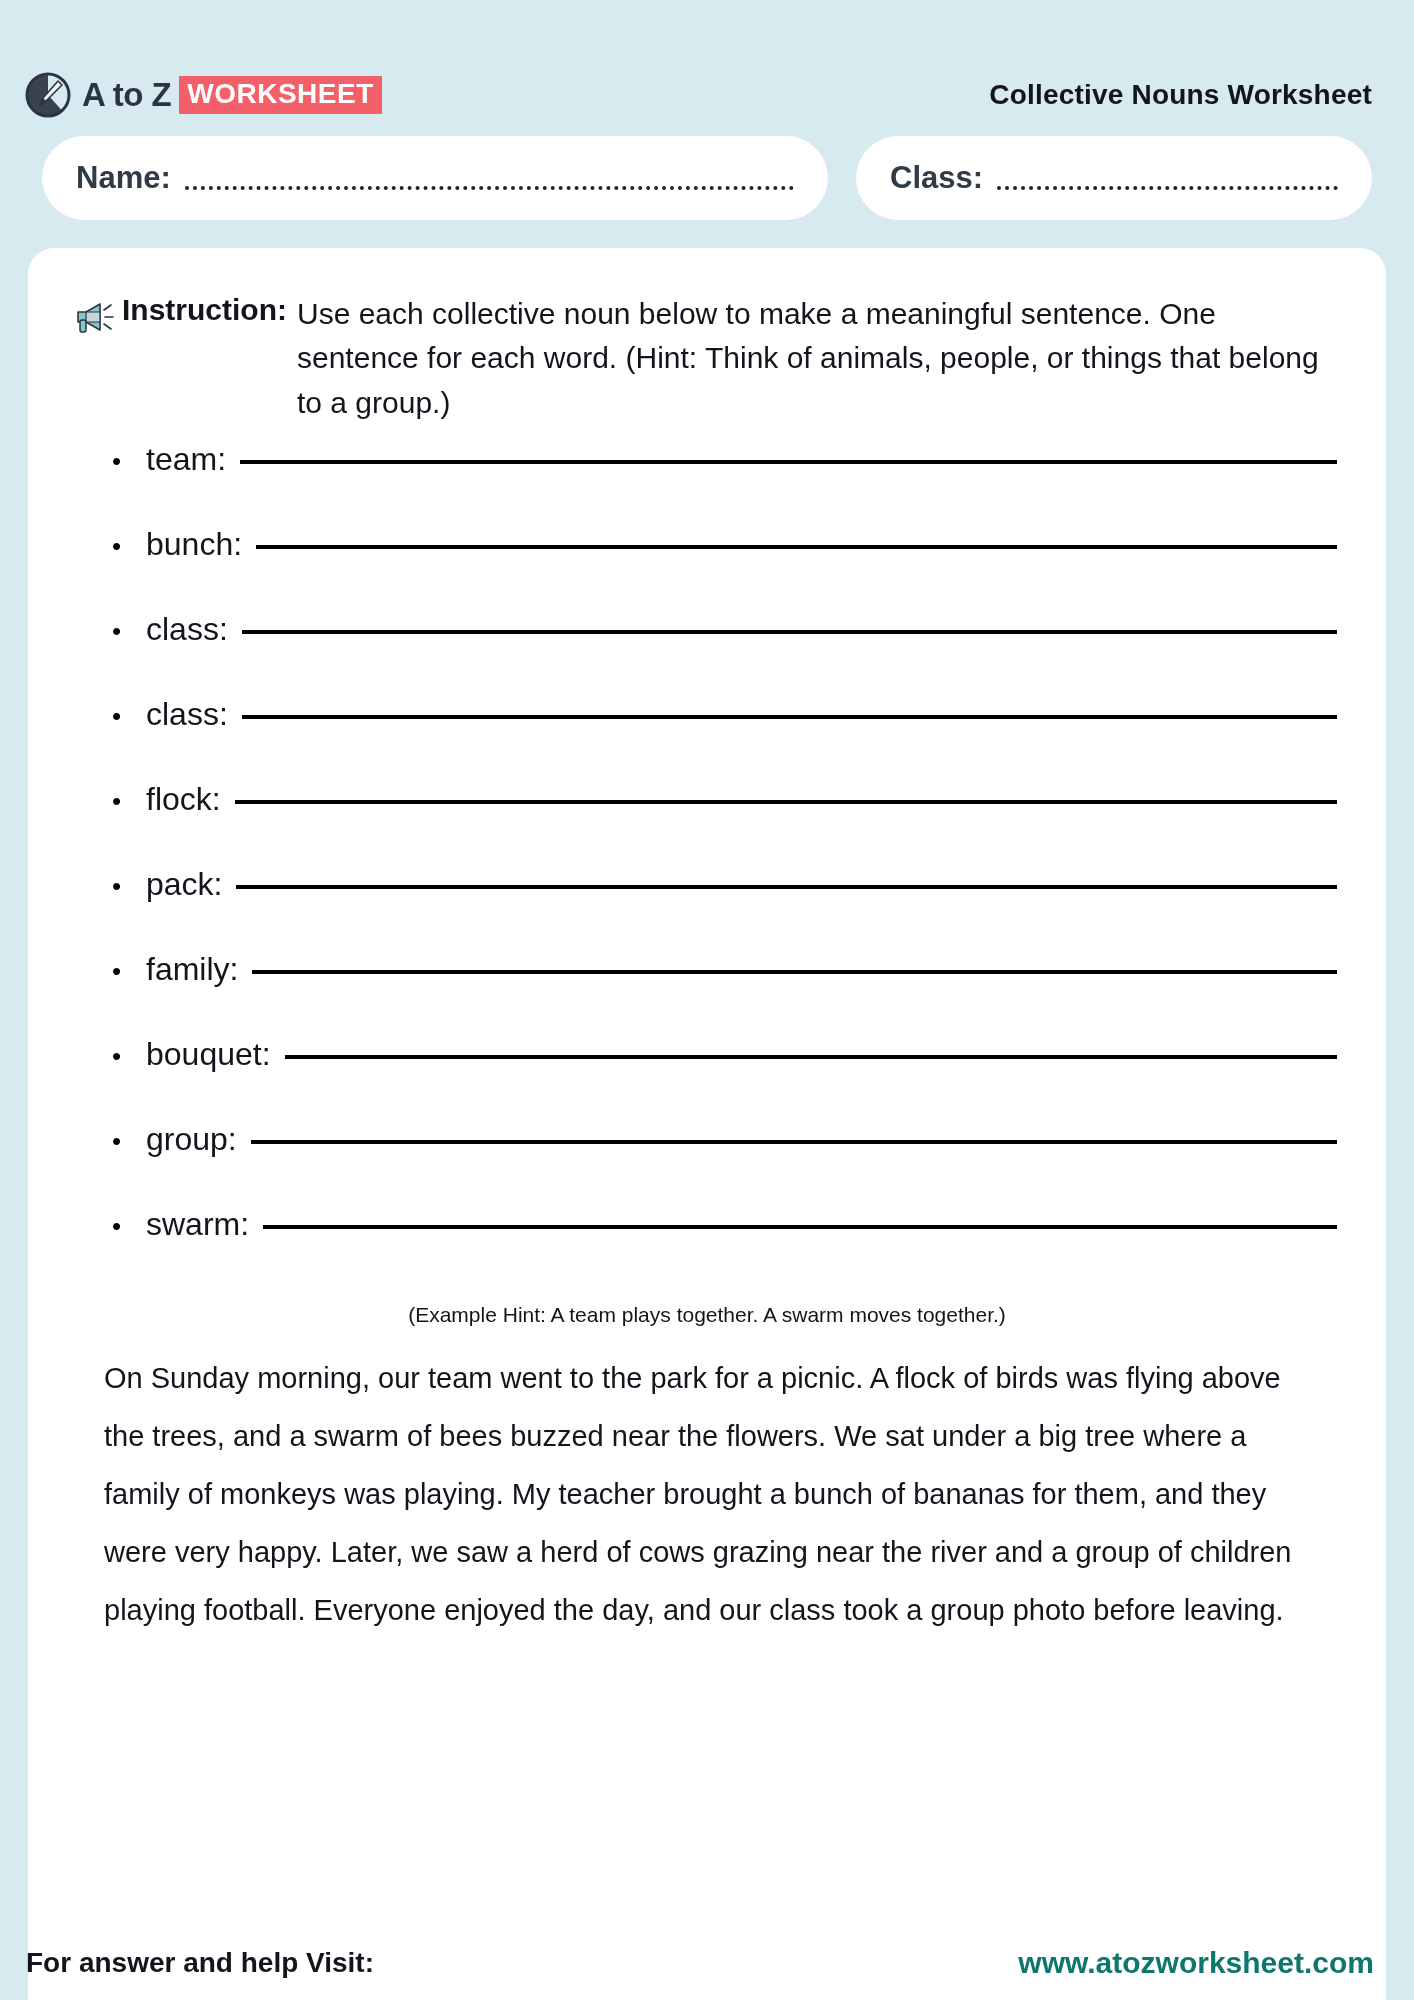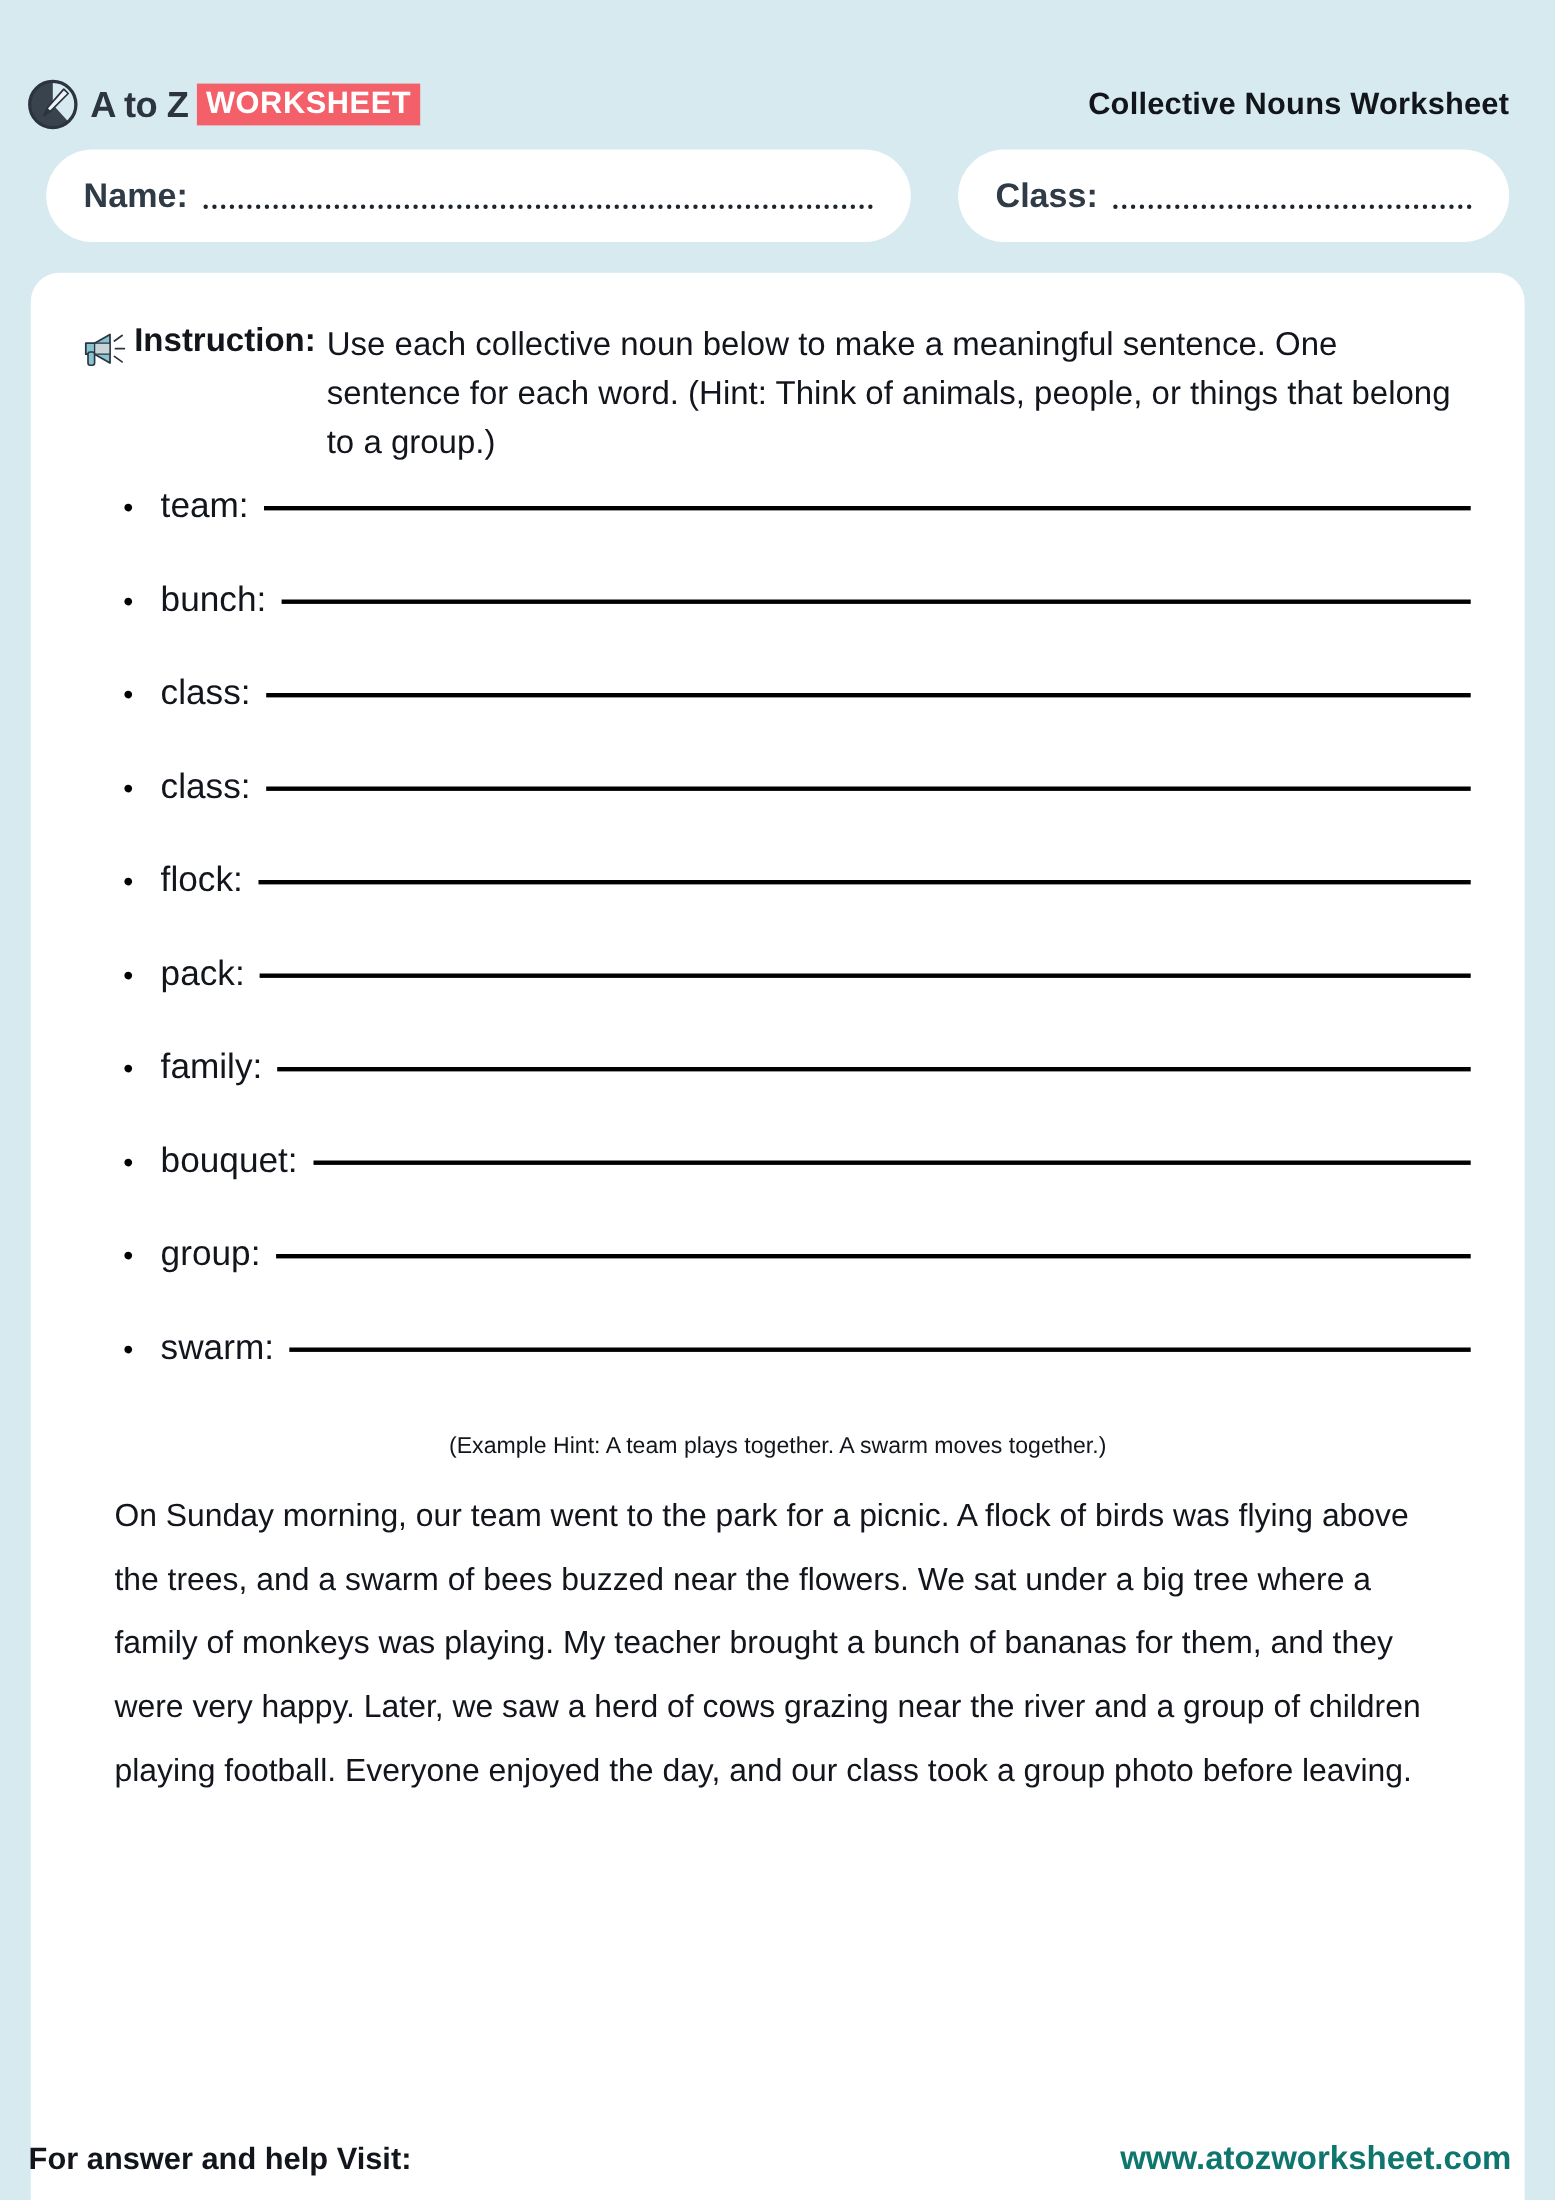--- a/index.html
+++ b/index.html
@@ -77,21 +77,21 @@
   }
 
   
   .idrow {
     position: absolute;
     top: 136px; left: 0;
     width: 1414px;
     height: 80px;
     padding: 0 42px 0 42px;
     display: flex;
-    gap: 43px;
+    gap: 28px;
   }
 
   .idfield {
     background: #ffffff;
     border-radius: 42px;
     height: 84px;
     display: flex;
     align-items: center;
     padding: 0 34px;
     overflow: hidden;

